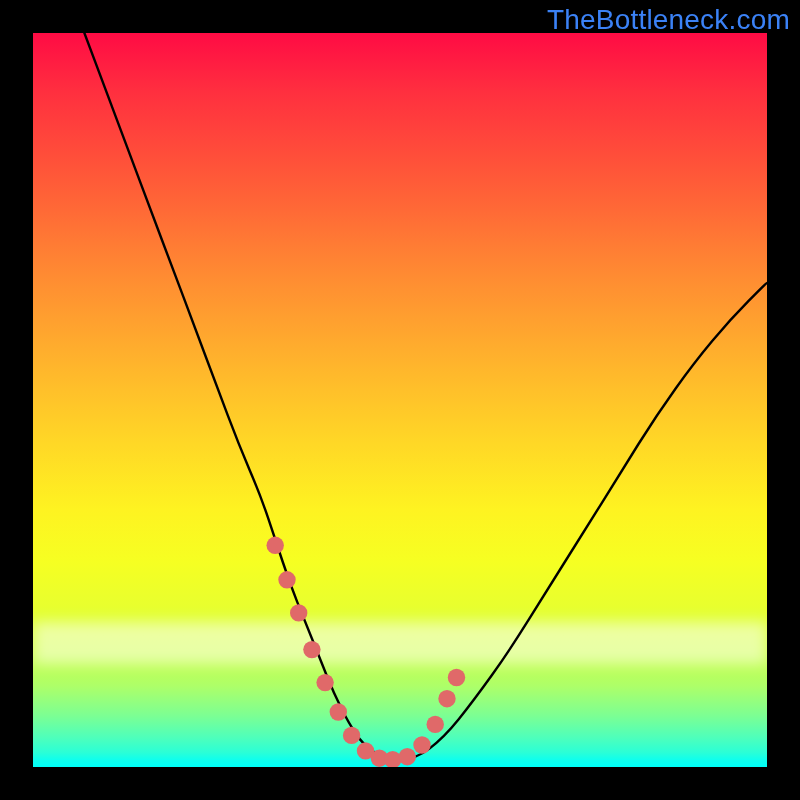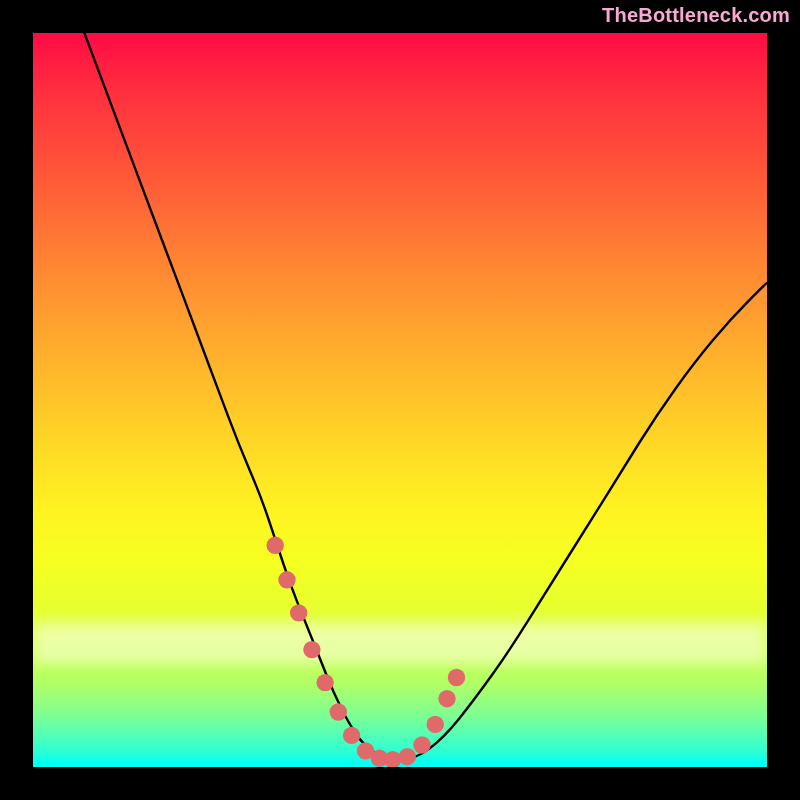--- a/index.html
+++ b/index.html
@@ -60,23 +60,23 @@
   svg.curve {
     position: absolute;
     inset: 0;
     width: 734px;
     height: 734px;
   }
   .watermark {
     position: absolute;
     top: 4px;
     right: 10px;
-    color: #f9a8d4;
-    font-size: 20px;
-    font-weight: 700;
+    color: #3b82f6;
+    font-size: 28px;
+    font-weight: 400;
     letter-spacing: 0.2px;
     user-select: none;
   }
 </style>
 </head>
 <body>
 
 <div class="canvas-wrap">
 
   <div class="plot-area">

